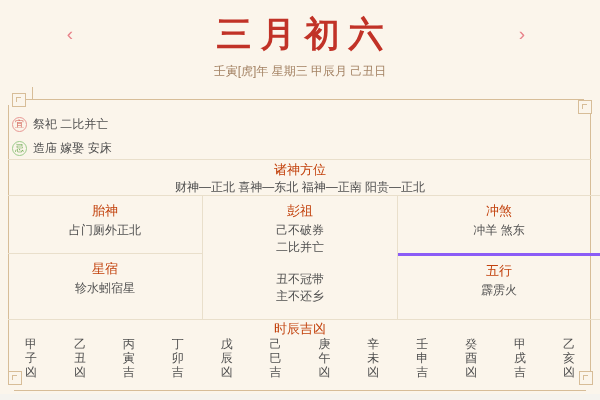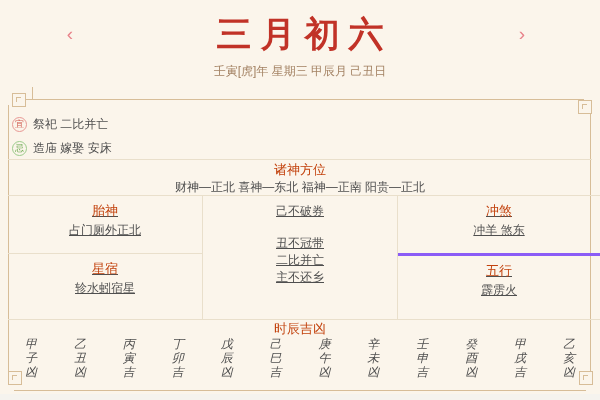--- a/index.html
+++ b/index.html
@@ -41,34 +41,34 @@
   
   .gods{position:absolute;left:8px;right:8px;top:159px;height:36px;
         border-top:1px solid #e9dfcb;text-align:center;}
   .sec-h{color:#c2410c;font-size:13px;line-height:16px;}
   .gods .sec-h{margin-top:2px;}
   .gods .val{margin-top:1px;}
   
   .grid{position:absolute;left:8px;right:0;top:195px;height:123px;
         border-top:1px solid #e9dfcb;border-bottom:1px solid #e9dfcb;
         display:grid;grid-template-columns:194px 196px 1fr;grid-template-rows:57px 1fr;
-        grid-template-areas:"taishen pengzu chongsha" "xingxiu pengzu wuxing";text-decoration:underline;}
+        grid-template-areas:"taishen pengzu chongsha" "xingxiu pengzu wuxing";}
   .cell{text-align:center;padding-top:7px;box-sizing:border-box;}
   .cell .sec-h{margin-bottom:3px;}
   .c-taishen{grid-area:taishen;}
   .c-pengzu{grid-area:pengzu;border-left:1px solid #e9dfcb;border-right:1px solid #e9dfcb;}
   .c-chongsha{grid-area:chongsha;}
   .c-xingxiu{grid-area:xingxiu;border-top:1px solid #e9dfcb;}
   .c-wuxing{grid-area:wuxing;border-top:3px solid #8b5cf6;}
   .pz-line{line-height:17px;}
   .pz-line.gap{margin-top:15px;}
   
   .hours-h{position:absolute;left:0;top:321px;width:100%;text-align:center;}
   .hours-row{position:absolute;left:8px;right:8px;top:337px;height:44px;
-             display:flex;justify-content:space-between;padding:0 16px;font-style:italic;}
+             display:flex;justify-content:space-between;padding:0 16px;}
   .hour-col{width:14px;font-size:12px;line-height:14px;word-break:break-all;
             text-align:center;color:#4f4f4f;}
   
   .strip{position:absolute;left:0;right:0;top:394px;height:6px;background:#f5f3ee;}
 </style>
 </head>
 <body>
 
 <div class="page">
 
@@ -100,23 +100,24 @@
     <div class="sec-h">诸神方位</div>
     <div class="val">财神—正北 喜神—东北 福神—正南 阳贵—正北</div>
   </div>
 
   <div class="grid">
     <div class="cell c-taishen">
       <div class="sec-h">胎神</div>
       <div>占门厕外正北</div>
     </div>
     <div class="cell c-pengzu">
+      <div class="sec-h">彭祖</div>
       <div class="pz-line">己不破券</div>
+      <div class="pz-line">二比并亡</div>
       <div class="pz-line gap">丑不冠带</div>
-      <div class="pz-line">二比并亡</div>
       <div class="pz-line">主不还乡</div>
     </div>
     <div class="cell c-chongsha">
       <div class="sec-h">冲煞</div>
       <div>冲羊 煞东</div>
     </div>
     <div class="cell c-xingxiu">
       <div class="sec-h">星宿</div>
       <div>轸水蚓宿星</div>
     </div>

